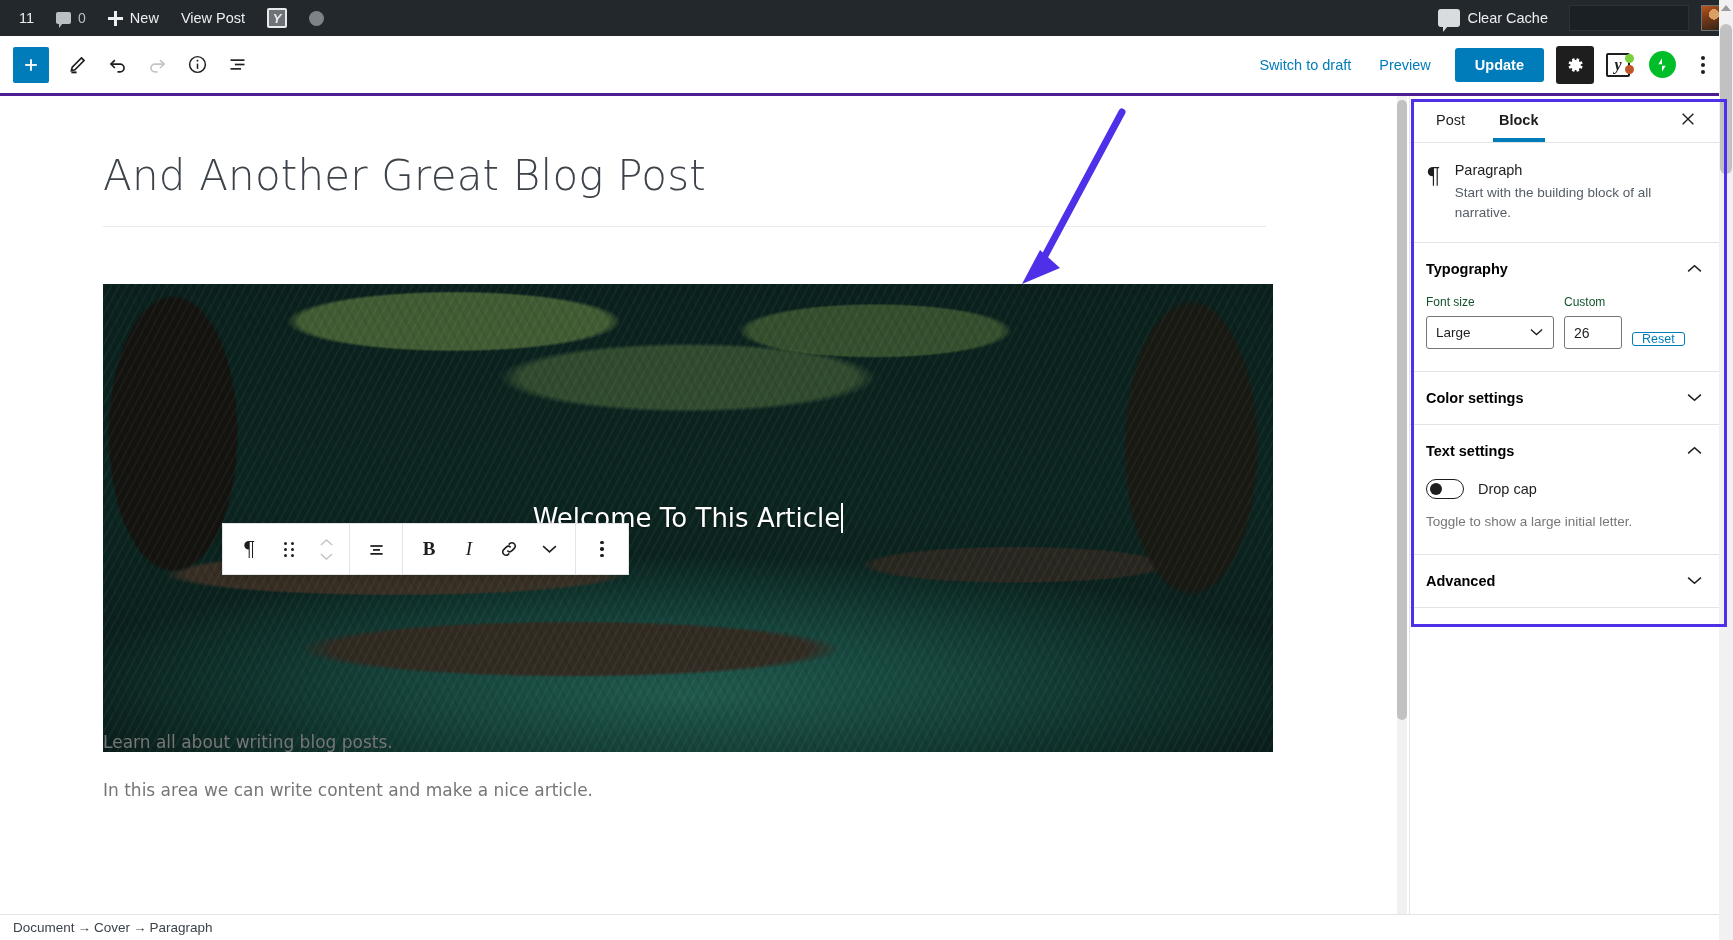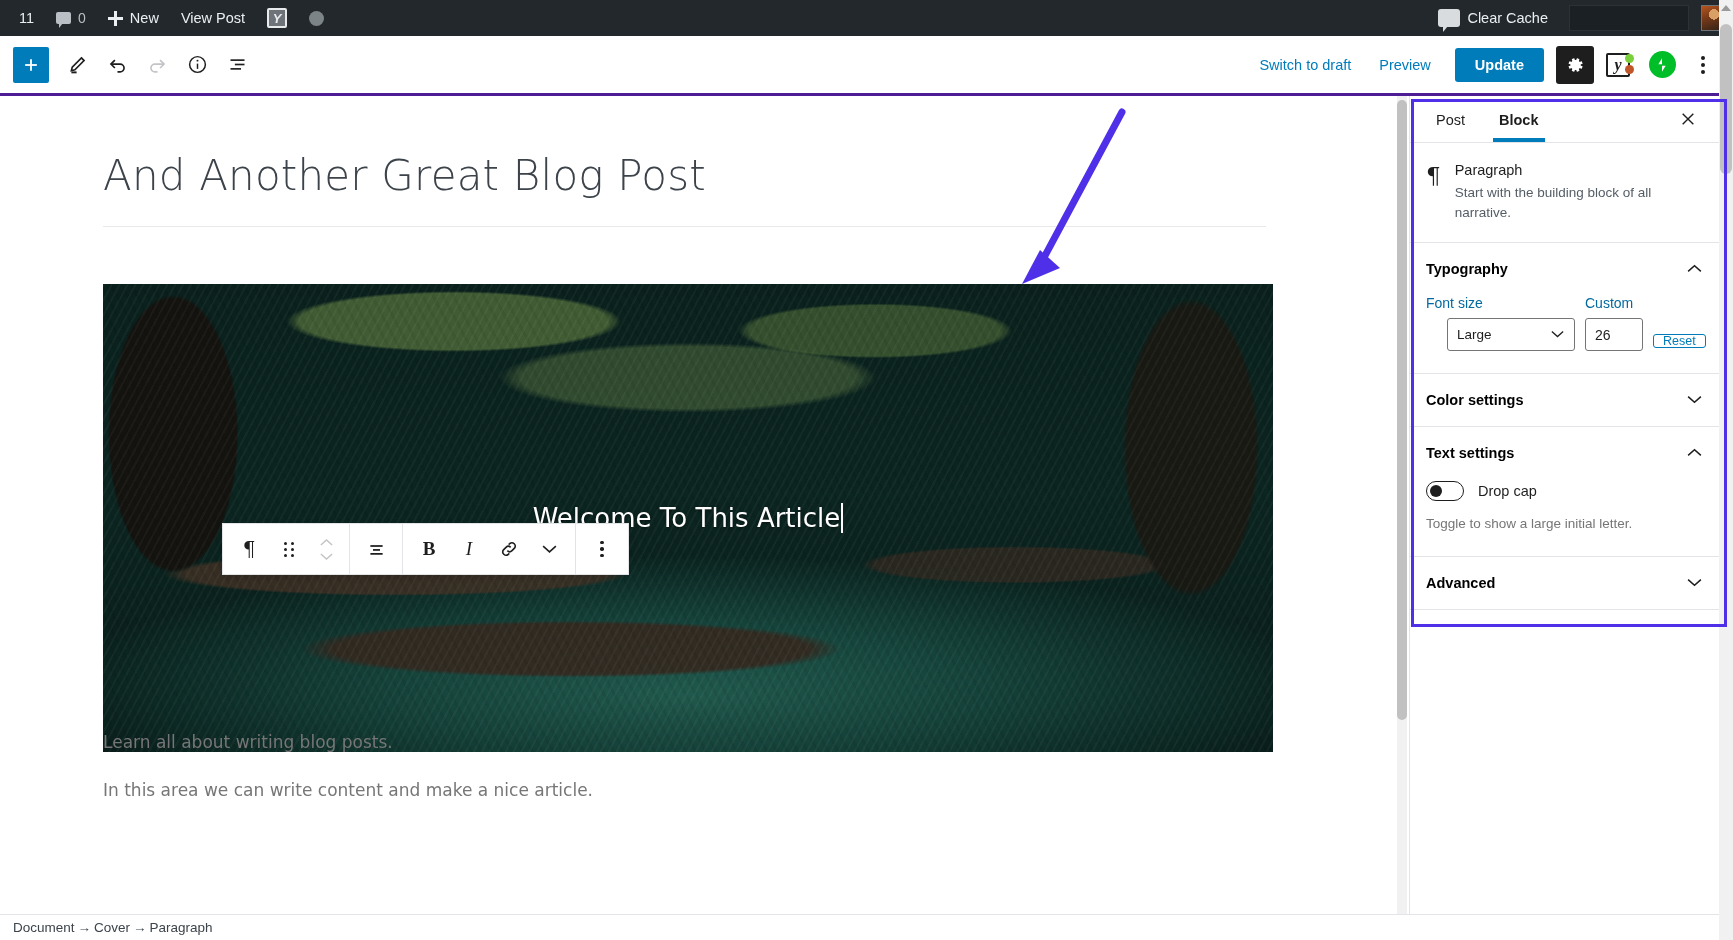--- a/index.html
+++ b/index.html
@@ -186,25 +186,25 @@
   .bi-desc{ font-size:13.5px; color:#555d66; line-height:1.45; }
 
   .panel{ border-bottom:1px solid #e2e4e7; }
   .panel-head{ display:flex; align-items:center; height:52px; padding:0 16px; cursor:pointer; }
   .panel-head h3{ font-size:14.5px; font-weight:bold; color:#000000; }
   .panel-head .chev{ margin-left:auto; color:#1e1e1e; }
   .panel-body{ padding:0 16px 22px; }
 
   .fs-row{ display:flex; align-items:flex-end; gap:10px; }
   .fs-col{ display:flex; flex-direction:column; }
-  .fs-label{ font-size:14px; color:#0369a1; margin-bottom:7px; }
+  .fs-label{ font-size:12px; color:#14532d; margin-bottom:7px; }
   .fs-select{
     width:128px; height:33px; border:1px solid #757575; border-radius:3px;
     display:flex; align-items:center; padding:0 9px; font-size:13.5px; color:#1e1e1e;
-    background:#fff; cursor:pointer;margin-left:21px;
+    background:#fff; cursor:pointer;
   }
   .fs-select .chev{ margin-left:auto; color:#1e1e1e; }
   .fs-num{
     width:58px; height:33px; border:1px solid #757575; border-radius:3px;
     display:flex; align-items:center; padding:0 9px; font-size:14px; color:#1e1e1e; background:#fff;
   }
   .fs-reset{
     height:14px; border:1px solid #007cba; border-radius:3px; color:#007cba;
     font-size:12.5px; padding:0 9px; display:flex; align-items:center; cursor:pointer; background:#fff;
     margin-bottom:3px;

